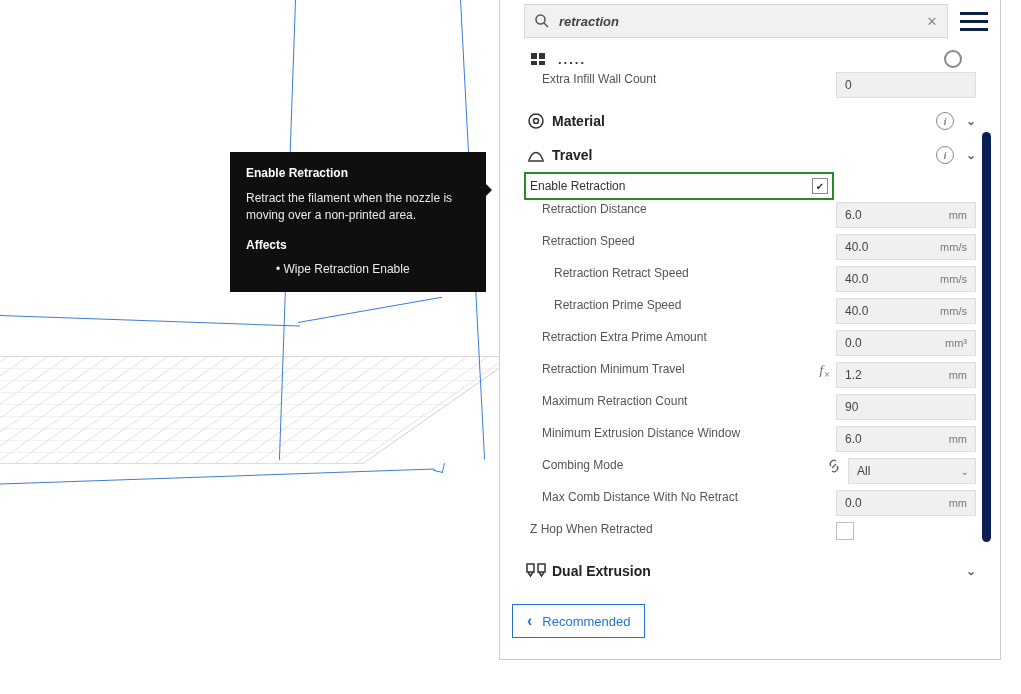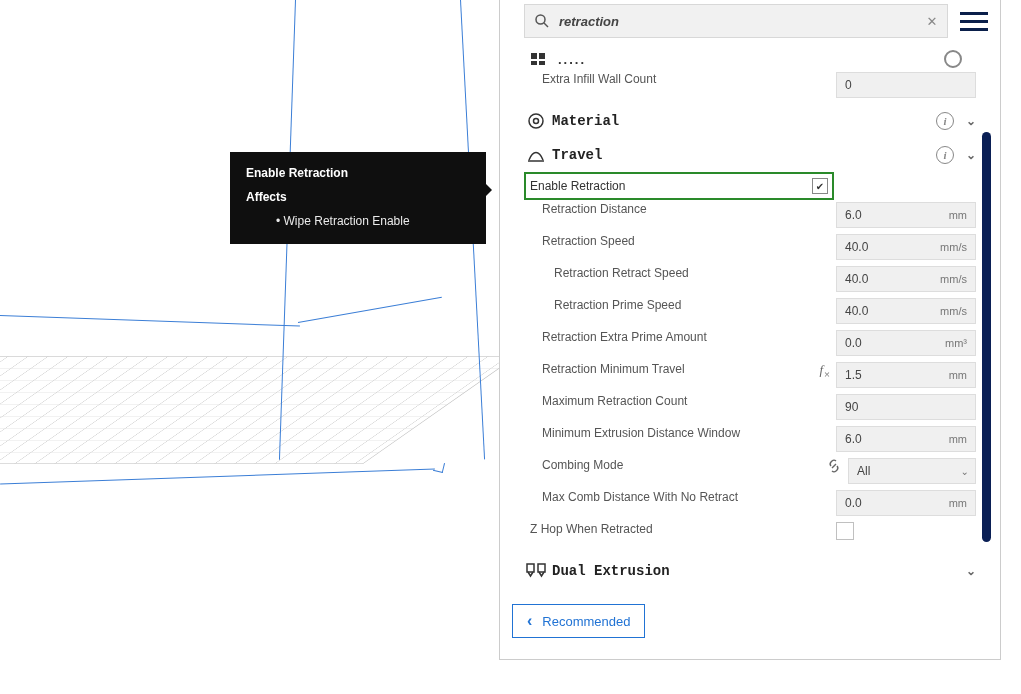--- a/index.html
+++ b/index.html
@@ -265,21 +265,21 @@
       font-size: 14px;
       color: #222;
       font-weight: 700;
     }
     .section .sec-icon {
       width: 24px;
       display: flex;
       align-items: center;
       justify-content: center;
     }
-    .section .sec-title { flex: 1; margin-left: 4px; font-family: Liberation Mono, monospace; }
+    .section .sec-title { flex: 1; margin-left: 4px; }
     .info-i {
       width: 18px; height: 18px;
       border: 1.5px solid #888;
       border-radius: 50%;
       display: flex;
       align-items: center;
       justify-content: center;
       font-size: 11px;
       color: #888;
       font-family: Georgia, serif;
@@ -347,20 +347,21 @@
   <div class="wall-left"></div>
   <div class="wall-right"></div>
   <div class="plate-edge-top-left"></div>
   <div class="plate-edge-top-right"></div>
   <div class="plate-edge-bot"></div>
   <div class="plate-edge-br"></div>
 </div>
 
 <div class="tooltip">
   <div class="tt-title">Enable Retraction</div>
+  <div class="tt-desc">Retract the filament when the nozzle is moving over a non-printed area.</div>
   <div class="tt-affects">Affects</div>
   <div class="tt-list">• Wipe Retraction Enable</div>
 </div>
 
 <div class="panel">
   <div class="searchrow">
     <div class="searchbox">
       <span class="search-icon">
         <svg width="16" height="16" viewBox="0 0 16 16" style="margin:0 auto">
             <circle cx="6.5" cy="6.5" r="4.5" fill="none" stroke="#555" stroke-width="1.5"></circle>
@@ -466,21 +467,21 @@
       <div class="val-field">
         <span class="val-text">0.0</span>
         <span class="val-unit">mm³</span>
       </div>
     </div>
 
     <div class="setting-row">
       <span class="setting-label indent1">Retraction Minimum Travel</span>
       <span class="row-icon">f<sub>×</sub></span>
       <div class="val-field">
-        <span class="val-text">1.5</span>
+        <span class="val-text">1.2</span>
         <span class="val-unit">mm</span>
       </div>
     </div>
 
     <div class="setting-row">
       <span class="setting-label indent1">Maximum Retraction Count</span>
       <div class="val-field">
         <span class="val-text">90</span>
       </div>
     </div>

